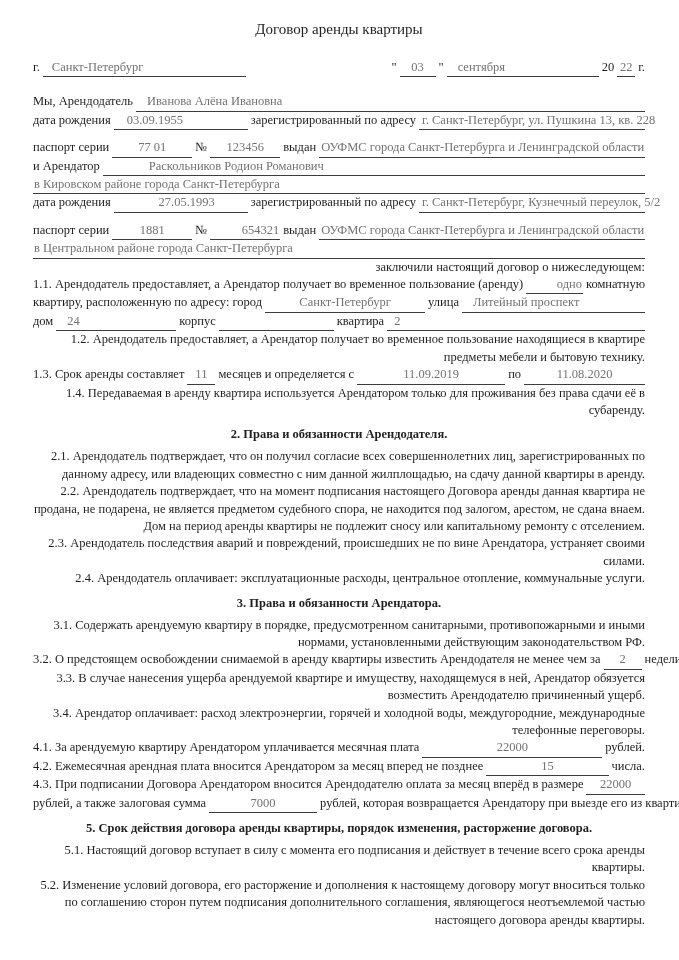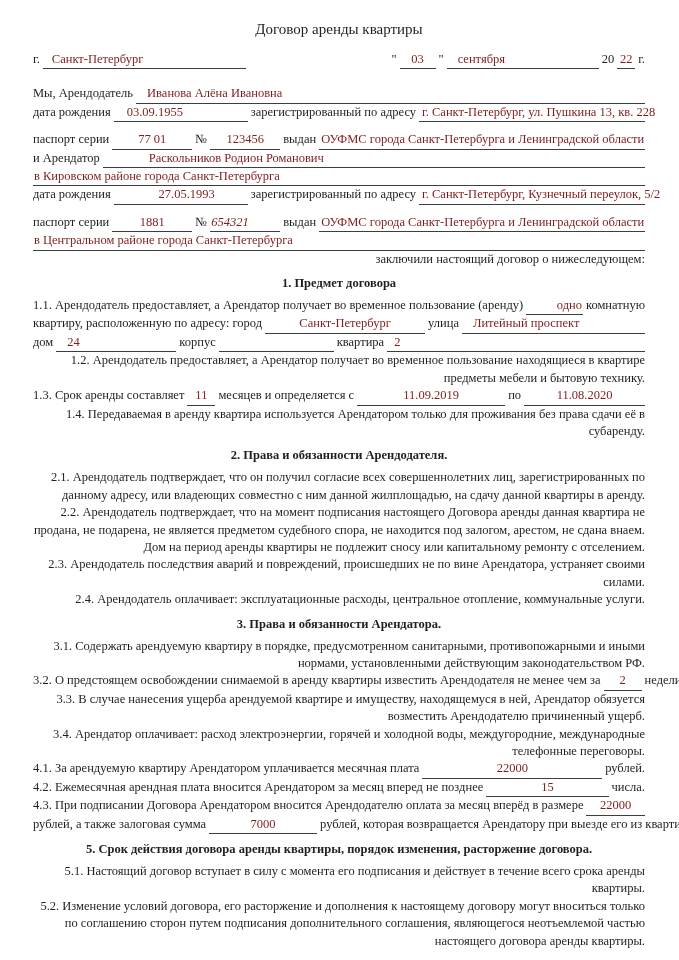--- a/index.html
+++ b/index.html
@@ -2,34 +2,34 @@
 <html lang="ru"><head>
 <meta charset="utf-8">
 <style>
   html,body{margin:0;padding:0;overflow:hidden;}
   body{
     width:679px;height:960px;background:#ffffff;
     font-family:"Liberation Serif","DejaVu Serif",serif;
     color:#1f1f1f;font-size:12.5px;
   }
   .doc{padding:20px 34px 0 33px;}
-  .title{text-align:center;font-size:15px;margin-bottom:12px;line-height:19px;}
+  .title{text-align:center;font-size:15px;margin-bottom:20px;line-height:19px;}
   .heading{text-align:center;font-weight:bold;margin:7px 0 5px;line-height:17px;}
   .line{display:flex;align-items:baseline;column-gap:3px;line-height:17.4px;}
   .meta-row{display:flex;justify-content:space-between;align-items:baseline;margin-bottom:16px;line-height:17.4px;}
   .meta-group{display:flex;align-items:baseline;column-gap:3px;}
   .para{line-height:17.4px;text-align:right;}
   .seg-t{white-space:pre;flex-shrink:0;}
   .seg-b,.seg-f{
     display:inline-flex;align-items:baseline;
     border-bottom:1px solid #3d3d3d;
   }
   .seg-b{flex-shrink:0;justify-content:center;}
   .seg-f{flex:1 1 30px;min-width:12px;justify-content:flex-start;}
-  .val{color:#7f1d1d;white-space:nowrap;padding:0 1px;}
+  .val{color:#737373;white-space:nowrap;padding:0 1px;}
   .gap{width:100%;}
 </style>
 </head>
 <body>
 
 <div class="doc">
   <div id="content">
       <div class="title">Договор аренды квартиры</div>
       <div class="meta-row">
         <div class="meta-group">
@@ -106,35 +106,34 @@
           <span class="val">г. Санкт-Петербург, Кузнечный переулок, 5/2</span>
         </span>
       </div>
       <div class="gap" style="height: 9px;"></div>
       <div class="line">
         <span class="seg-t">паспорт серии</span>
         <span class="seg-b" style="width: 80px; justify-content: center;">
           <span class="val">1881</span>
         </span>
         <span class="seg-t">№</span>
-        <span class="seg-b" style="width: 70px; justify-content: flex-start; font-style: italic;">
+        <span class="seg-b" style="width: 70px; justify-content: flex-end;">
           <span class="val">654321</span>
         </span>
         <span class="seg-t">выдан</span>
         <span class="seg-f" style="justify-content: flex-start; padding-left: 1px;">
           <span class="val">ОУФМС города Санкт-Петербурга и Ленинградской области</span>
         </span>
       </div>
       <div class="line">
         <span class="seg-f" style="justify-content: flex-start;">
           <span class="val">в Центральном районе города Санкт-Петербурга</span>
         </span>
       </div>
       <div class="para">заключили настоящий договор о нижеследующем:</div>
-      <div class="heading">1. Предмет договора</div>
       <div class="line">
         <span class="seg-t">1.1. Арендодатель предоставляет, а Арендатор получает во временное пользование (аренду)</span>
         <span class="seg-f" style="justify-content: flex-end;">
           <span class="val">одно</span>
         </span>
         <span class="seg-t">комнатную</span>
       </div>
       <div class="line">
         <span class="seg-t">квартиру, расположенную по адресу: город</span>
         <span class="seg-b" style="width: 160px; justify-content: center;">

